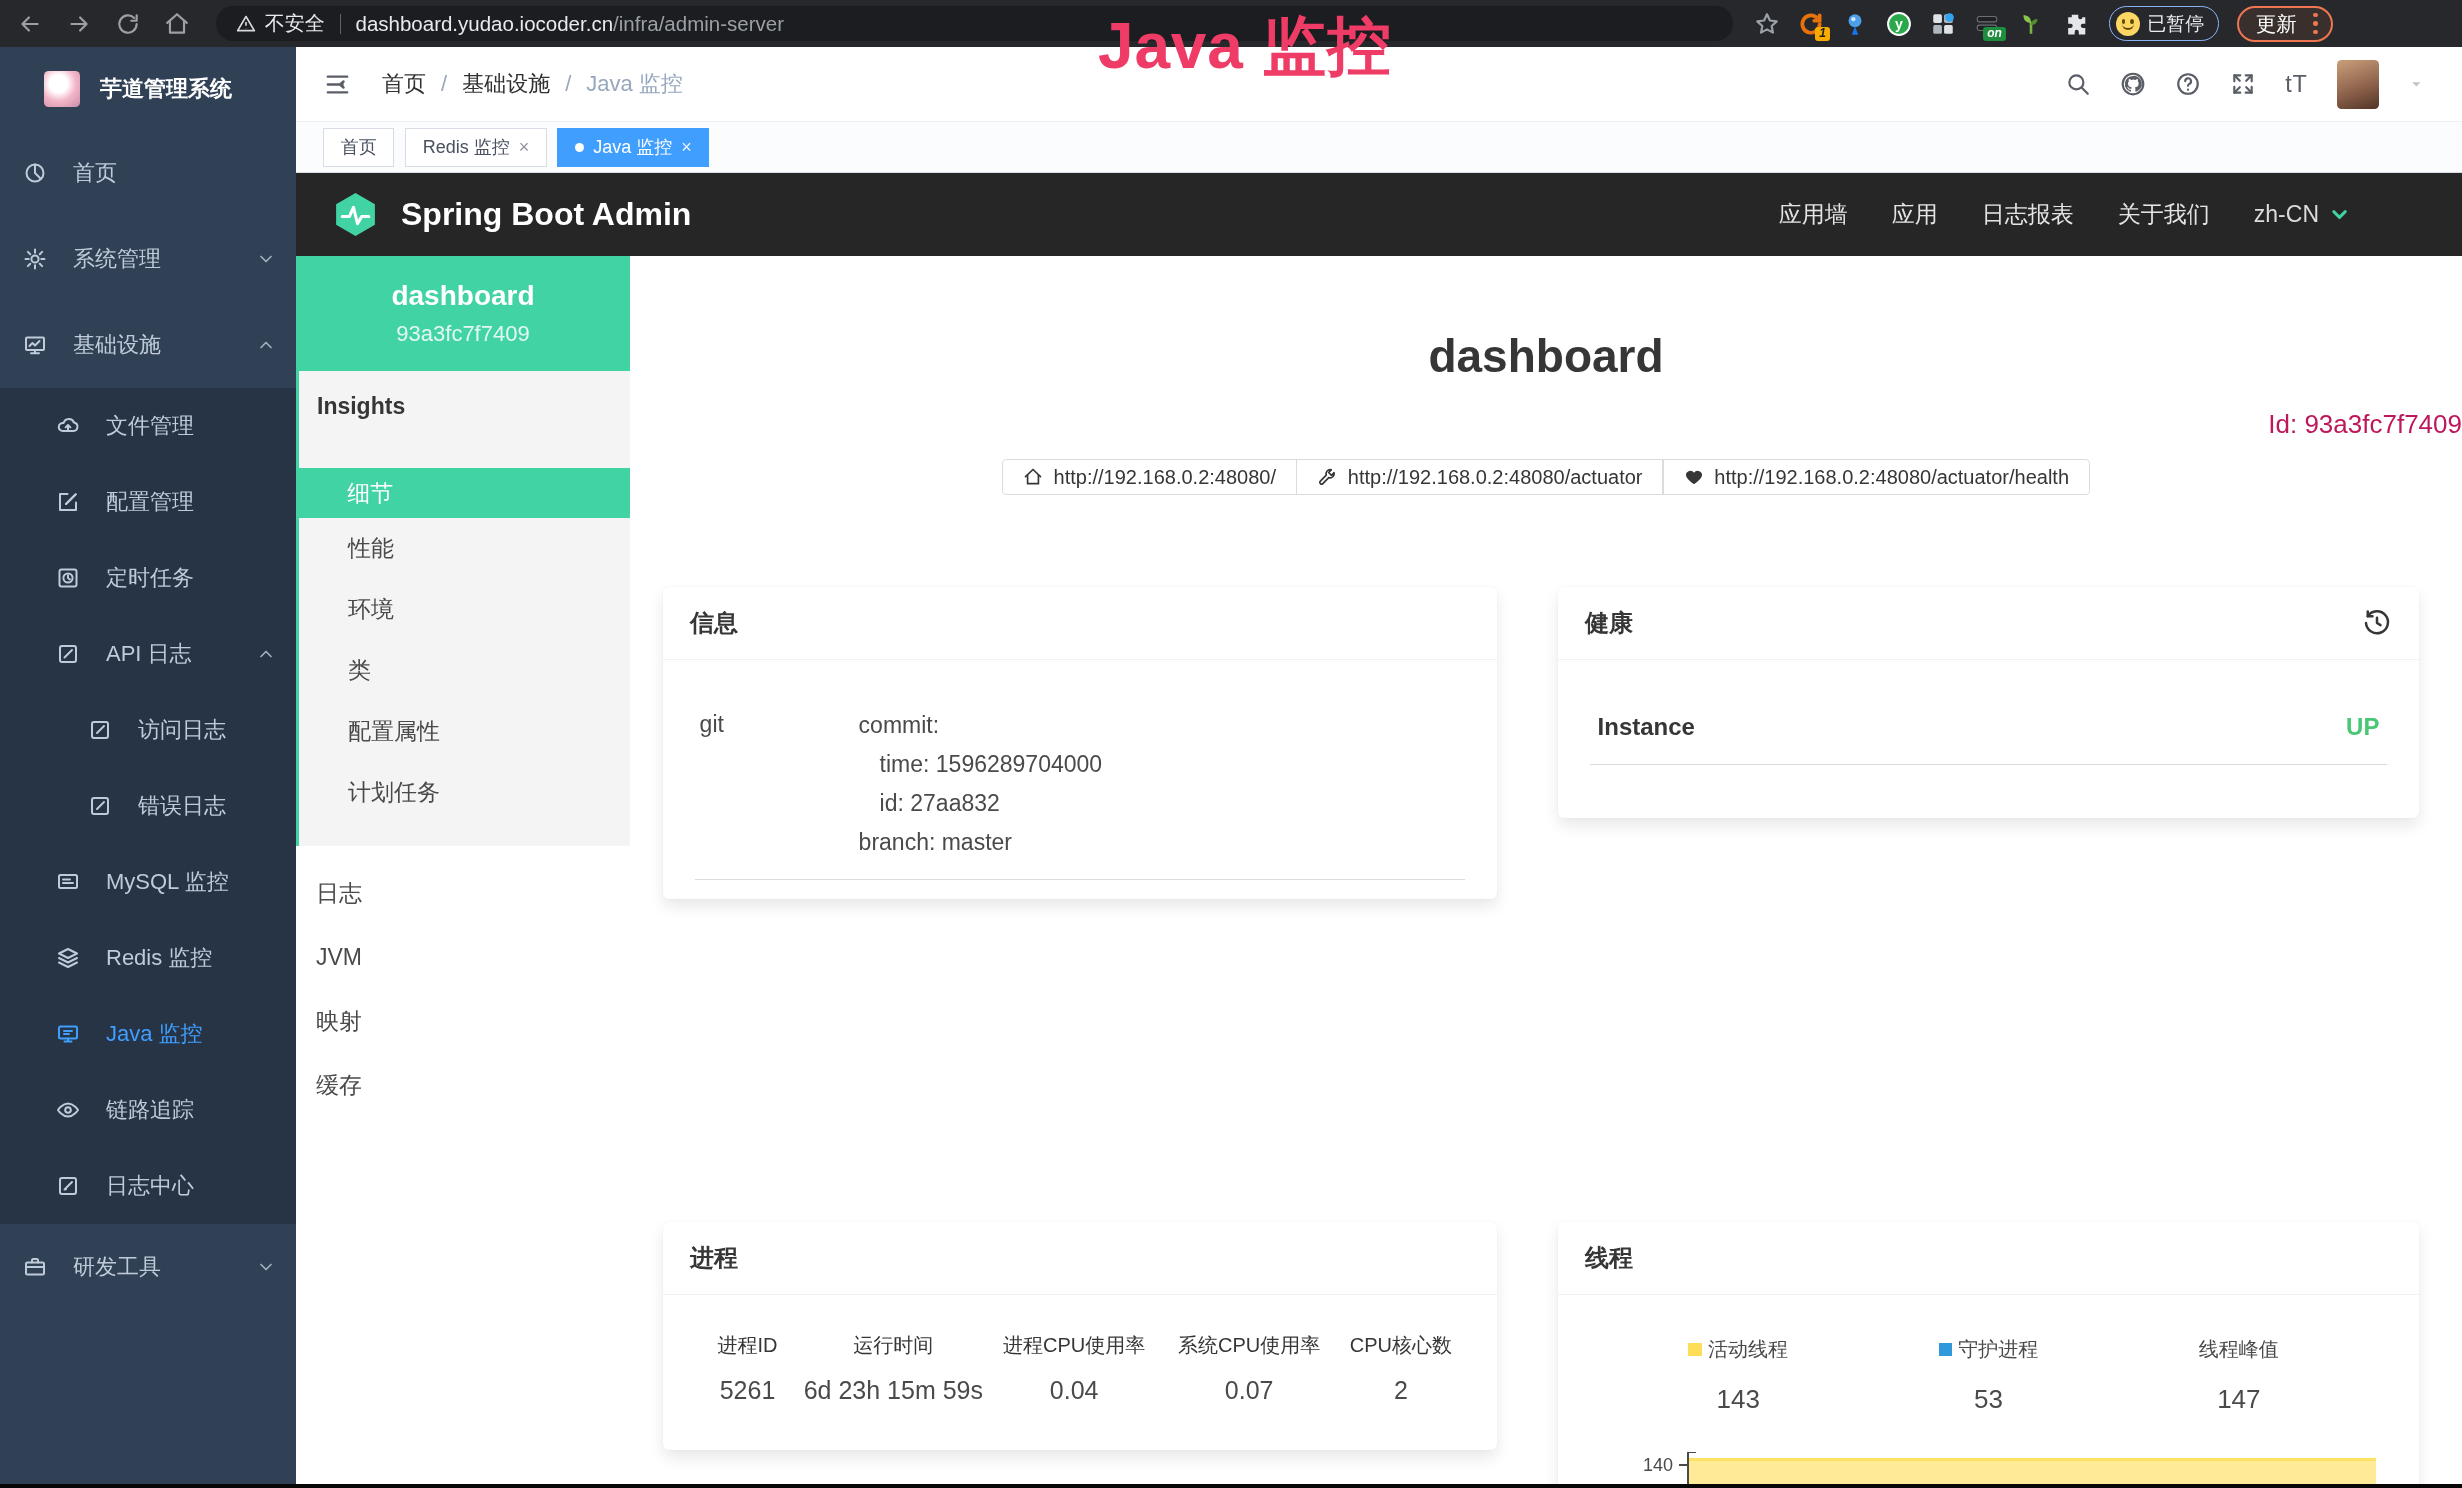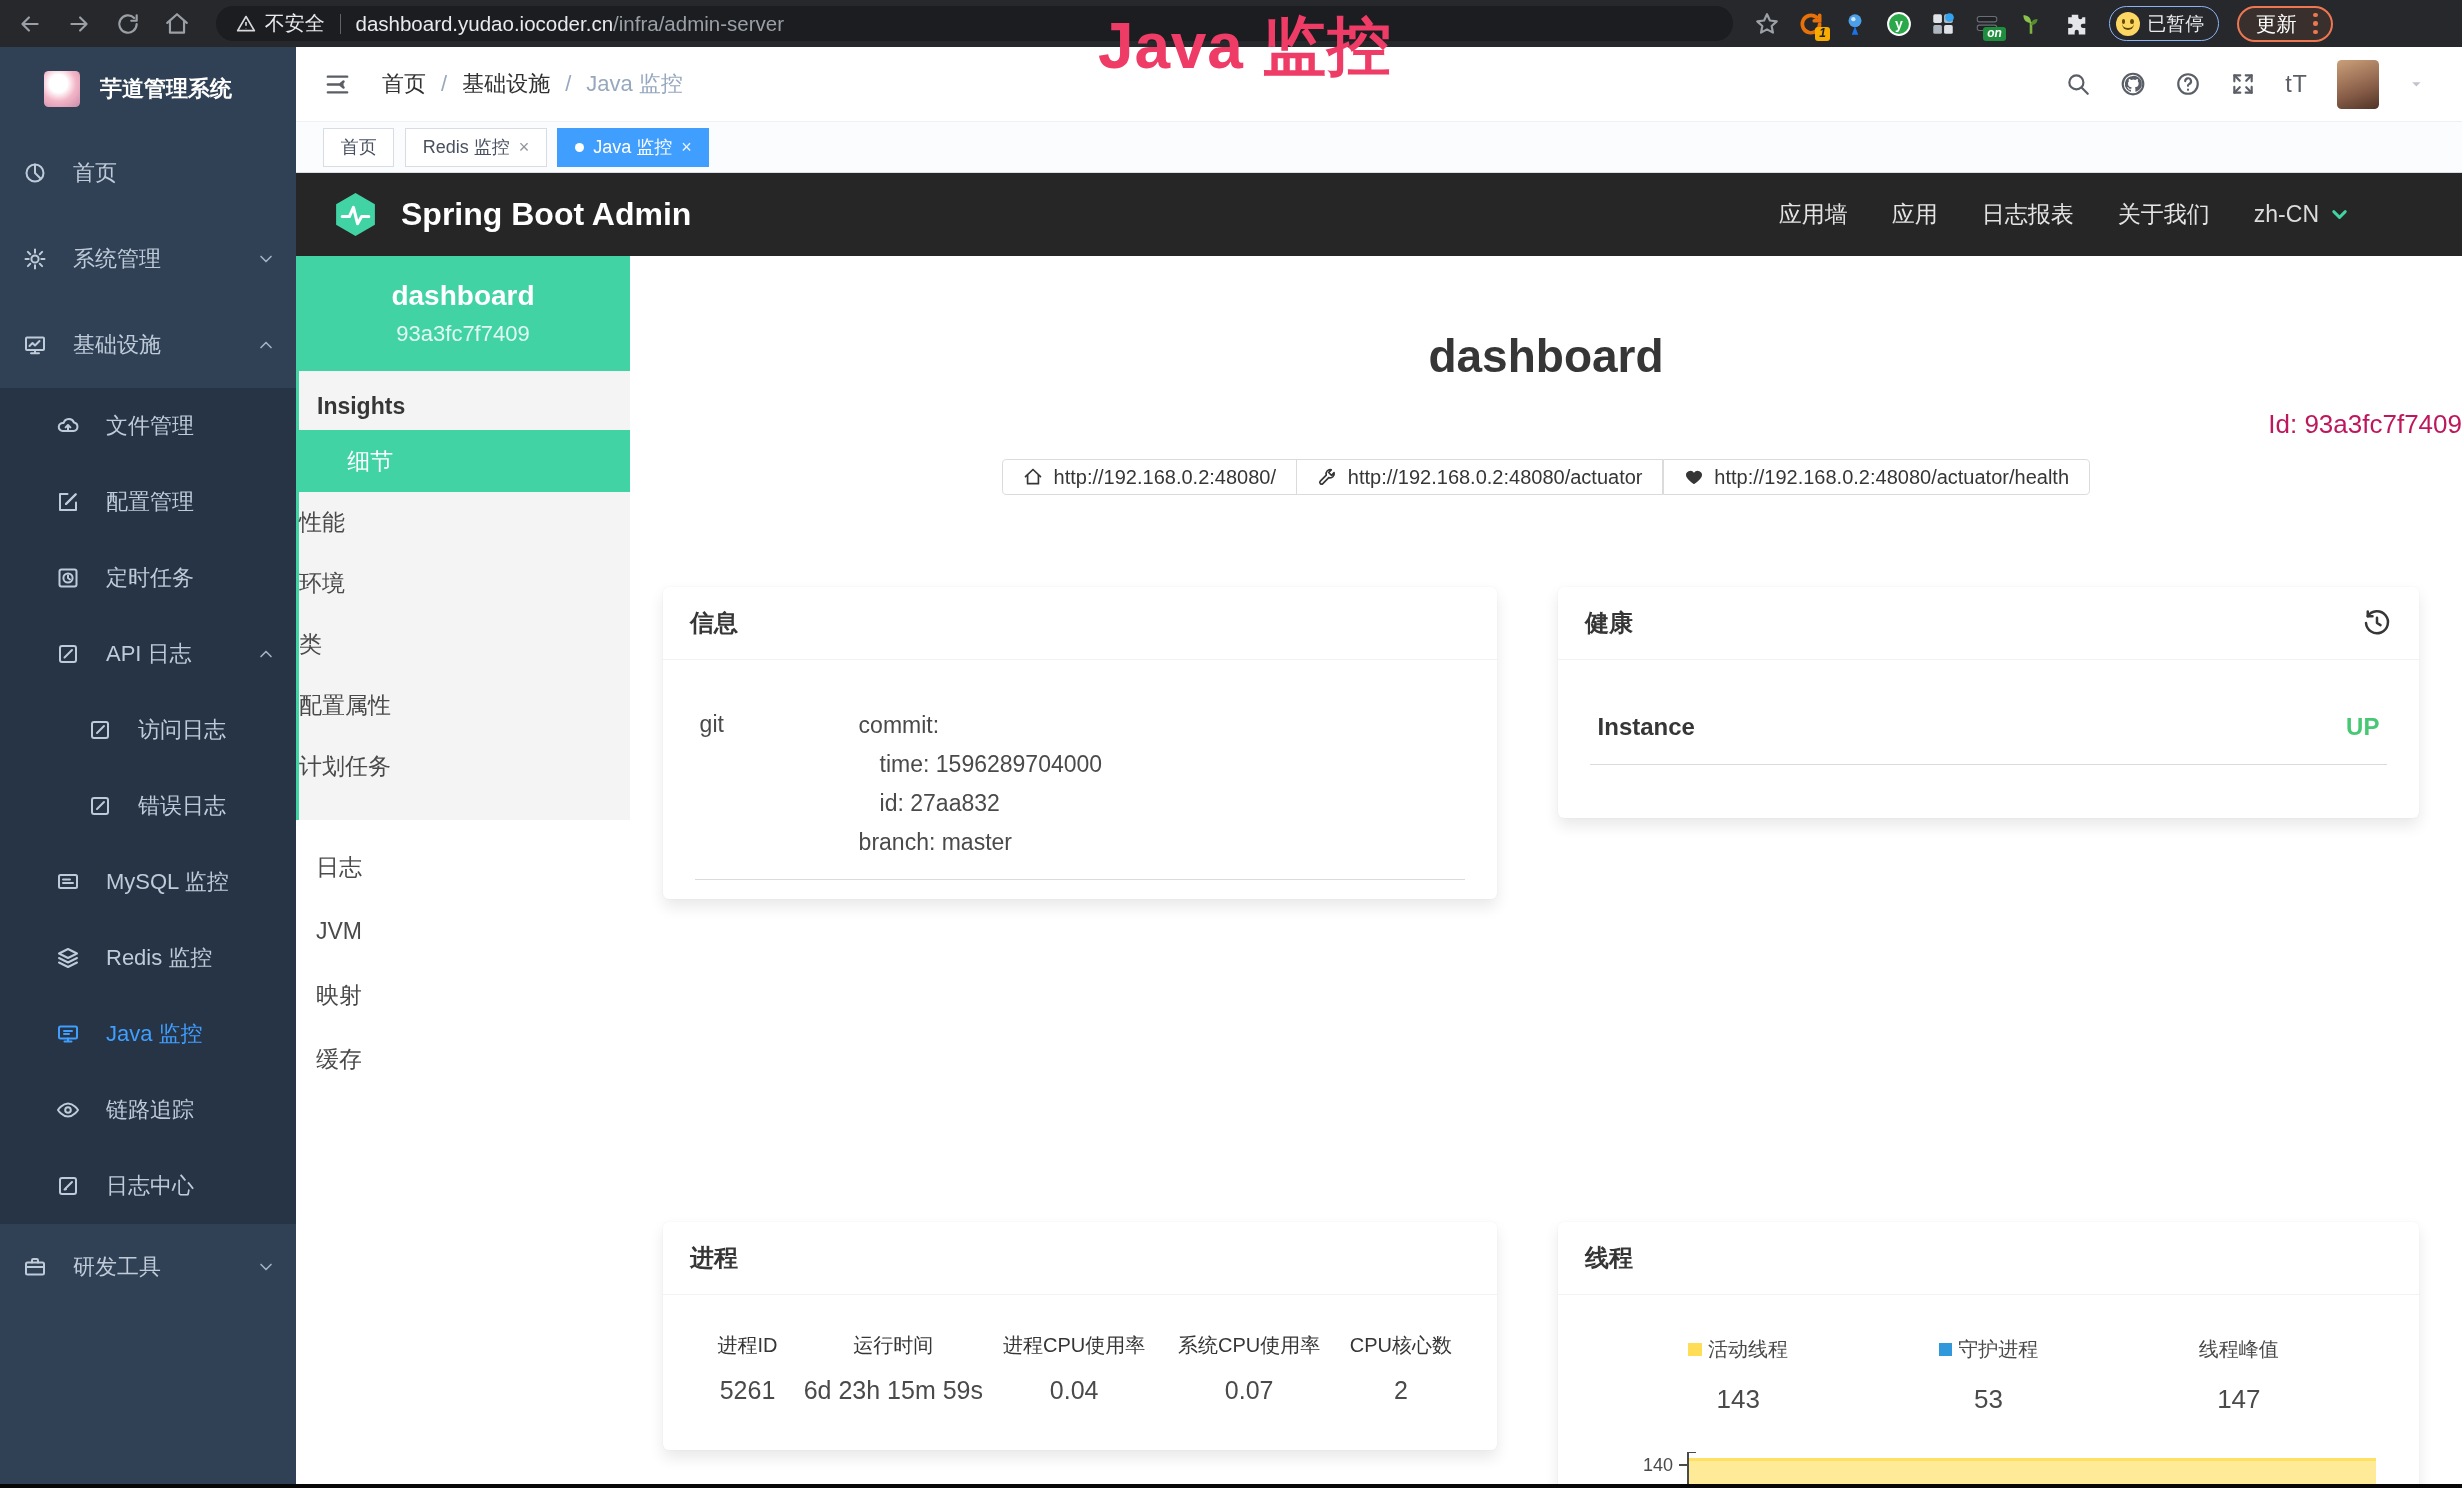--- a/index.html
+++ b/index.html
@@ -101,23 +101,23 @@
 
   
   .sba-side { width:334px; flex:none; background:#fff; }
   .inst-head { height:115px; background:#42d3a5; color:#fff; display:flex;
                flex-direction:column; align-items:center; justify-content:center; gap:9px; }
   .inst-name { font-size:28px; font-weight:700; }
   .inst-id { font-size:22px; opacity:.85; }
   .insights { background:#f4f4f4; border-left:3.8px solid #42d3a5; padding:12px 0 23px; }
   .ins-label { height:47px; display:flex; align-items:center; padding-left:18px;
                font-size:23px; font-weight:700; color:#363636; }
-  .ins-item { height:61px; display:flex; align-items:center; 
+  .ins-item { height:61px; display:flex; align-items:center; padding-left:49px;
               font-size:23px; color:#4a4a4a; cursor:pointer; }
-  .ins-item.active { height:62px; background:#42d3a5; color:#fff; margin-left:-3.8px; padding-left:52px; }
+  .ins-item.active { height:50px; background:#42d3a5; color:#fff; margin-left:-3.8px; padding-left:52px;margin-top:38px; }
   .root-items { margin-top:15px; }
   .root-item { height:64px; display:flex; align-items:center; padding-left:20px;
                font-size:23px; color:#4a4a4a; cursor:pointer; }
 
   
   .sba-main { flex:1; position:relative; background:#fff; overflow:hidden; }
   .m-title { position:absolute; top:73px; left:0; right:0; text-align:center;
              font-size:46px; font-weight:700; color:#363636; }
   .m-sub { position:absolute; top:153px; left:0; right:0; text-align:right;
            font-size:26px; color:#be185d; }

